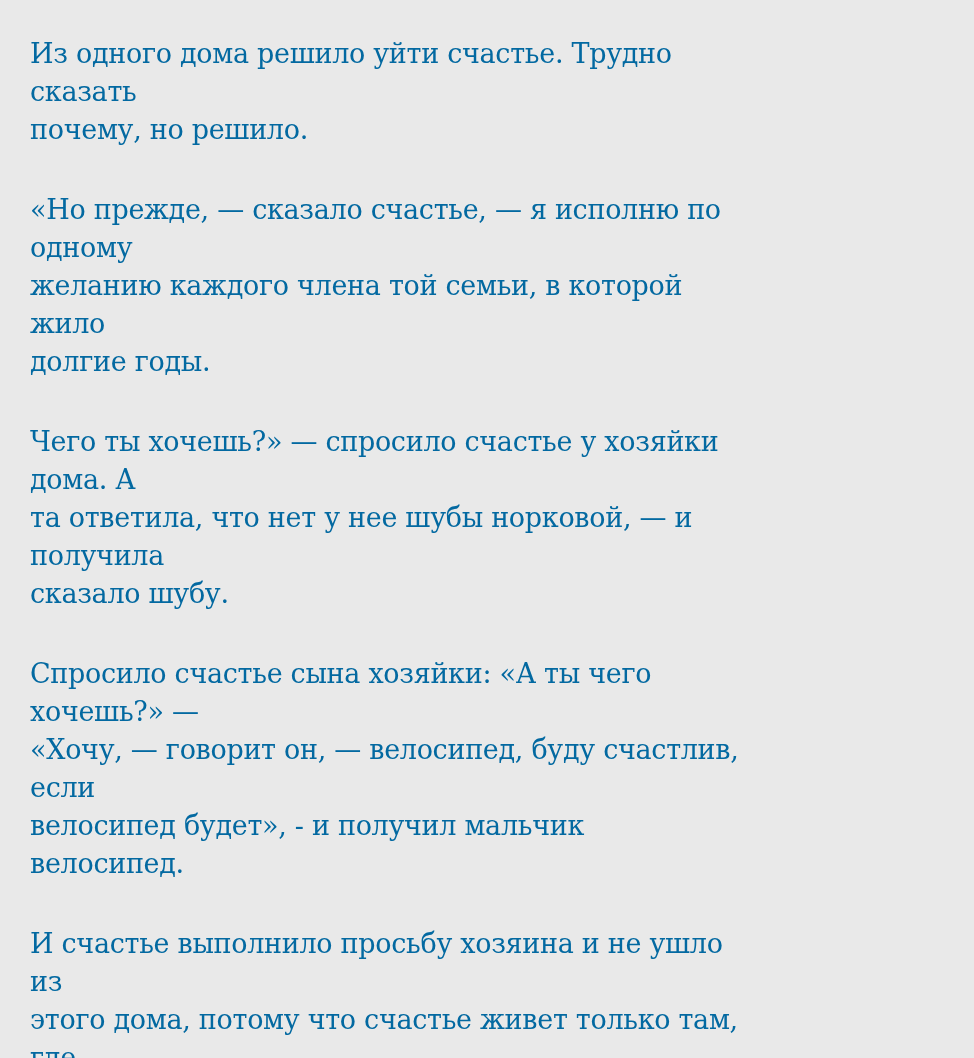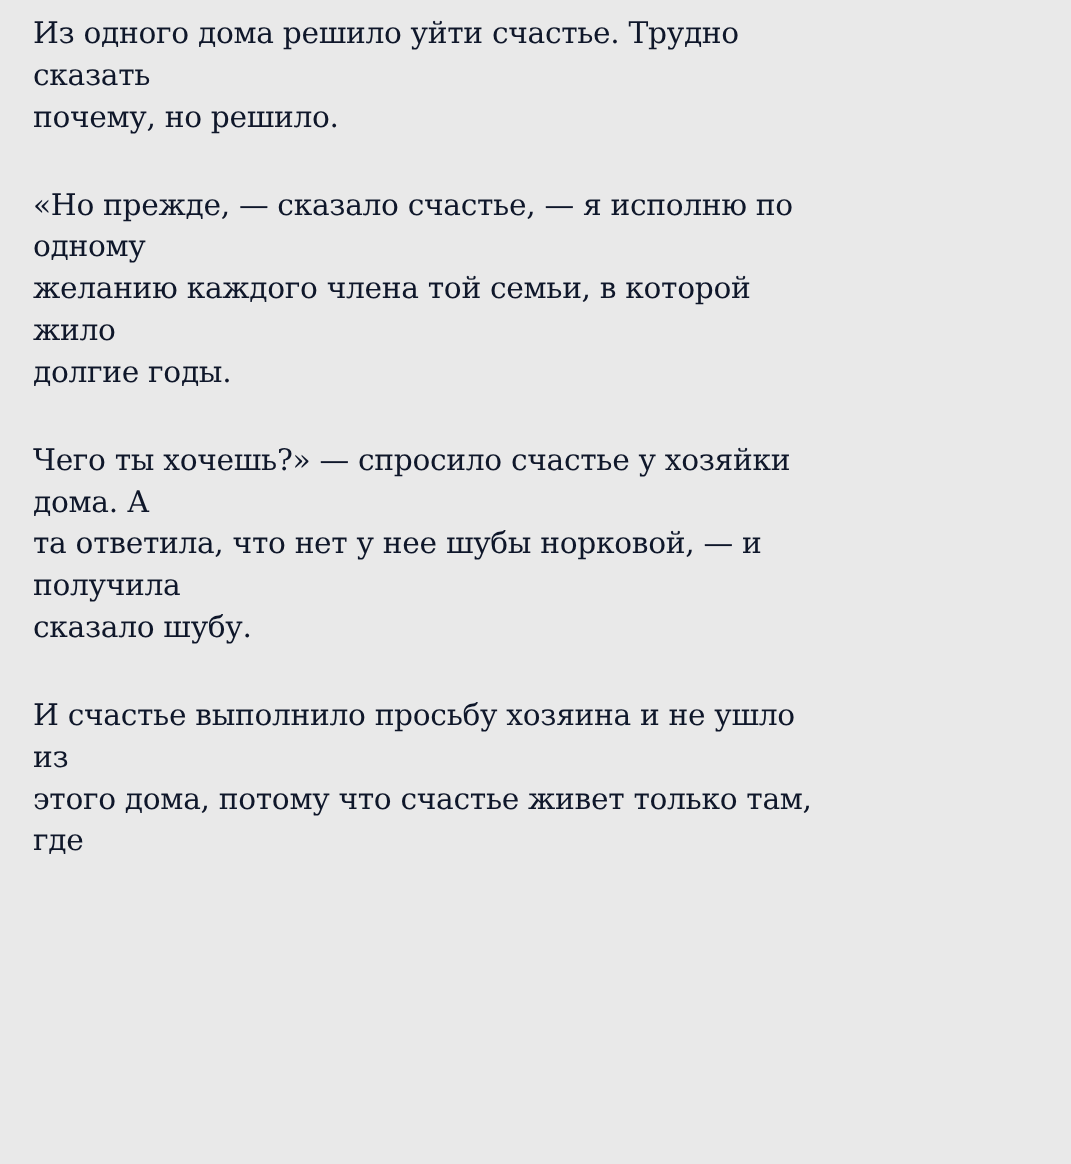--- a/index.html
+++ b/index.html
@@ -9,25 +9,25 @@
   body {
     width: 974px;
     height: 1058px;
     background: #e9e9e9;
     overflow: hidden;
   }
   .article {
     box-sizing: border-box;
     width: 772px;
     height: 1058px;
-    padding: 12px 28px 0 30px;
+    padding: 35px 28px 0 30px;
     font-family: "DejaVu Serif", "Liberation Serif", serif;
     font-size: 27px;
     line-height: 38px;
-    color: #0f172a;
+    color: #0369a1;
     letter-spacing: -0.3px;
   }
   .article p {
     margin: 0 0 42px 0;
     white-space: pre-line; 
     font-weight: 500;
   }
   .article p:last-child {
     margin-bottom: 0;
     margin-top: 18px;
@@ -38,15 +38,18 @@
 
 <div class="article">
   <p>Из одного дома решило уйти счастье. Трудно сказать
 почему, но решило.</p>
   <p>«Но прежде, — сказало счастье, — я исполню по одному
 желанию каждого члена той семьи, в которой жило
 долгие годы.</p>
   <p>Чего ты хочешь?» — спросило счастье у хозяйки дома. А
 та ответила, что нет у нее шубы норковой, — и получила
 сказало шубу.</p>
+  <p>Спросило счастье сына хозяйки: «А ты чего хочешь?» —
+«Хочу, — говорит он, — велосипед, буду счастлив, если
+велосипед будет», - и получил мальчик велосипед.</p>
   <p>И счастье выполнило просьбу хозяина и не ушло из
 этого дома, потому что счастье живет только там, где</p>
 </div>
 
 </body></html>

